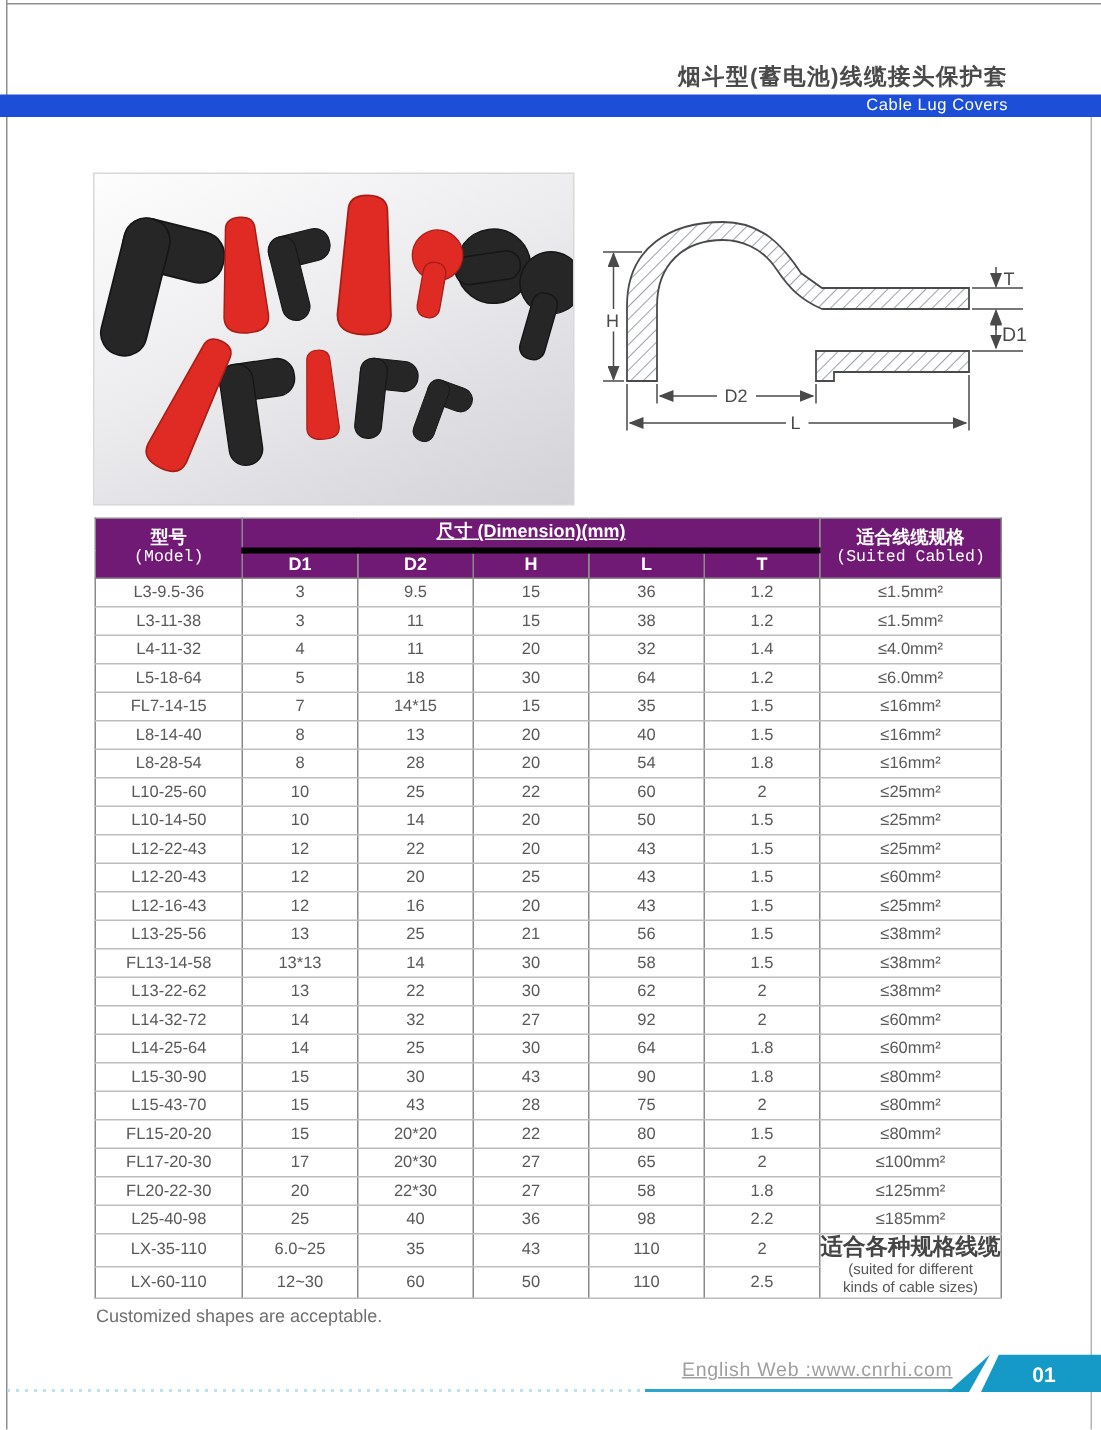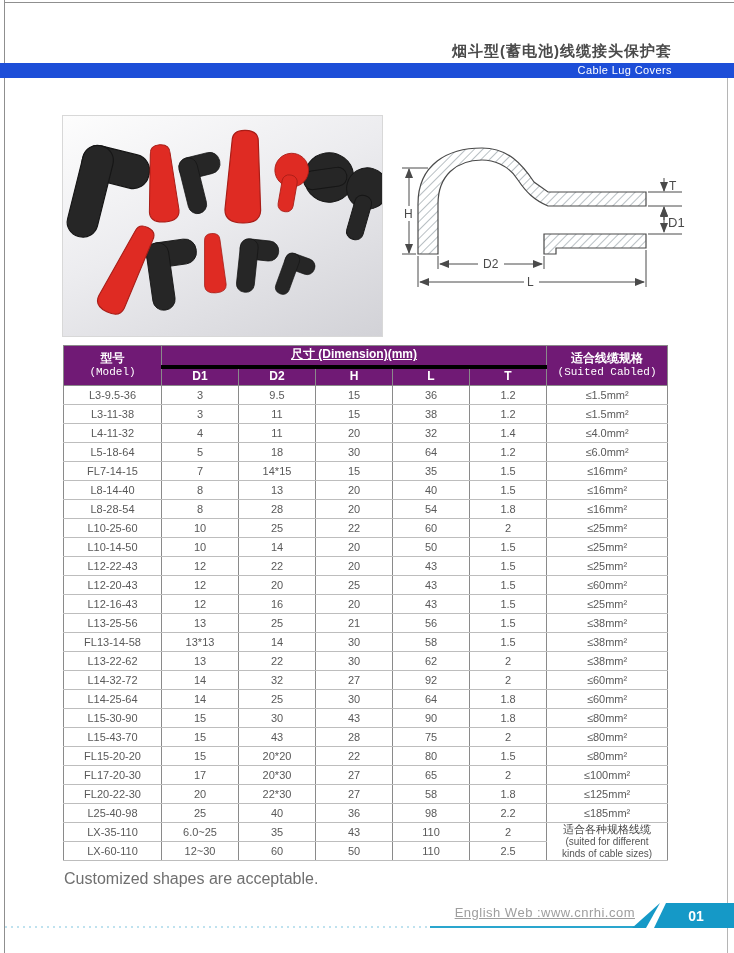--- a/index.html
+++ b/index.html
@@ -51,25 +51,25 @@
   .spec-table .dim-h { border-bottom:4px solid #000000; height:21px;text-decoration:underline; }
   .spec-table .dcol-h { height:19px; }
   .spec-table td {
     height:19px; text-align:center; vertical-align:middle;
     font-size:11px; color:#595959;
     border-left:1px solid #8a8a8a; border-right:1px solid #8a8a8a;
     border-top:1px solid #bdbdbd; border-bottom:1px solid #bdbdbd;
     background:#ffffff; padding:0;
   }
   .spec-table td.merged-suited { font-size:10px; color:#555; line-height:1.2; }
-  .spec-table td.merged-suited .cn { font-size:11px; color:#454545; font-weight:normal; }
+  .spec-table td.merged-suited .cn { font-size:15px; color:#454545; font-weight:bold; }
 
   .notes { position:absolute; left:64px; top:868px; }
   .notes .cn { font-size:12.5px; font-weight:bold; color:#3f3f3f; letter-spacing:.5px; }
-  .notes .en { font-size:16px; color:#6f6f6f; margin-top:2px; }
+  .notes .en { font-size:12px; color:#6f6f6f; margin-top:2px; }
 
   .footer-web {
     position:absolute; right:99px; top:905px;
     font-size:13px; color:#9e9e9e; letter-spacing:.5px;text-decoration:underline;
   }
   .footer-line-dotted {
     position:absolute; left:5px; top:926px; width:425px; height:2px;
     background:repeating-linear-gradient(90deg,#bfe2ef 0 2px,transparent 2px 6px);
   }
   .footer-line-solid {

